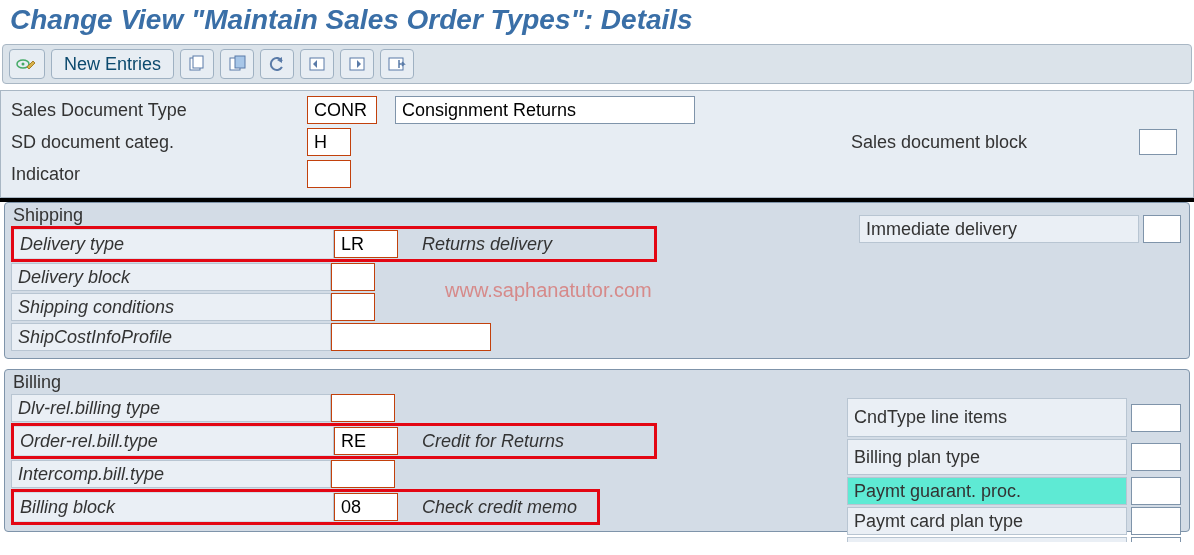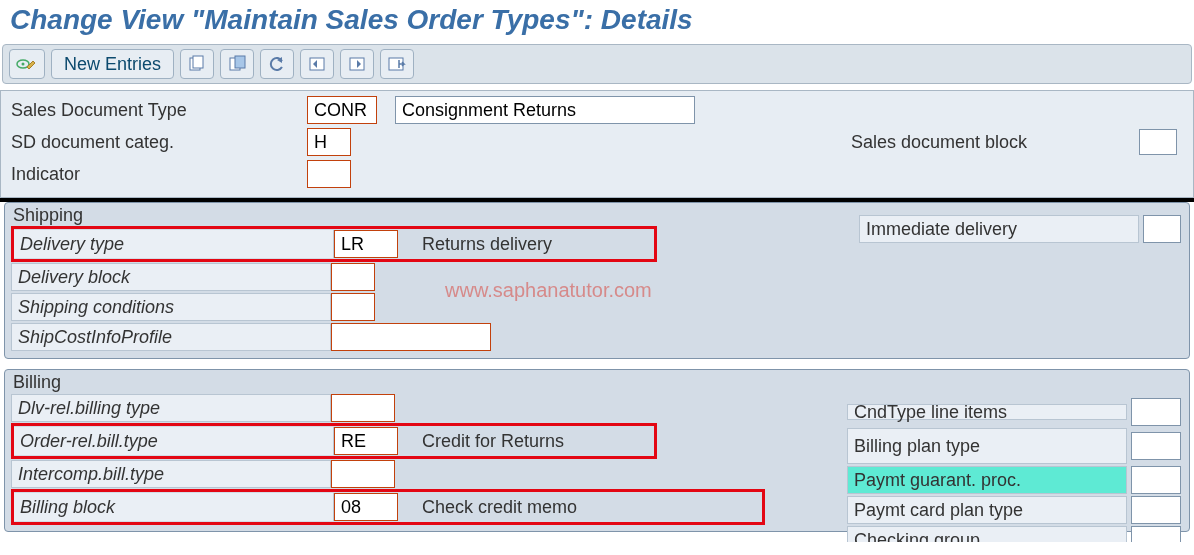--- a/index.html
+++ b/index.html
@@ -94,20 +94,21 @@
     border: 1px solid #7f94aa;
     background: #fff;
     padding: 0 6px;
     font-size: 18px;
     font-family: inherit;
   }
   .desc {
     margin-left: 18px;
     font-size: 18px;
     padding: 0 6px;
+    font-style: italic;
   }
   .rcol {
     position: absolute;
     right: 8px;
     display: flex;
     align-items: center;
   }
   .rcol .rlabel {
     width: 280px;
     background: #eaeff5;
@@ -307,31 +308,31 @@
     </div>
   </div>
 
   <div class="row">
     <div class="label-col">Intercomp.bill.type</div>
     <input class="input-short" value="" style="">
   </div>
 
   <div class="row" style="padding:0 6px;">
     <div class="red-box">
-      <div class="red-row" style="width:748px">
+      <div class="red-row" style="width:583px">
         <div class="label-col">Billing block</div>
         <input class="input-short" value="08" style="">
         <span class="desc">Check credit memo</span>
       </div>
     </div>
   </div>
 
   <div class="billing-right-stack">
     <div class="rr">
-      <div class="rlabel" style="width:280px;background:#eaeff5;border:1px solid #b8c5d2;padding:1px 6px;height:16px;display:flex;align-items:center">CndType line items</div>
+      <div class="rlabel" style="width:280px;background:#eaeff5;border:1px solid #b8c5d2;padding:1px 6px;height:39px;display:flex;align-items:center">CndType line items</div>
       <input class="rinput" style="width: 50px; height: 28px; border: 1px solid rgb(127, 148, 170); background: rgb(255, 255, 255); margin-left: 4px;">
     </div>
     <div class="rr">
       <div class="rlabel" style="width:280px;background:#eaeff5;border:1px solid #b8c5d2;padding:1px 6px;height:36px;display:flex;align-items:center">Billing plan type</div>
       <input class="rinput" style="width: 50px; height: 28px; border: 1px solid rgb(127, 148, 170); background: rgb(255, 255, 255); margin-left: 4px;">
     </div>
     <div class="rr">
       <div class="rlabel" style="width:280px;background:#5eead4;border:1px solid #b8c5d2;padding:1px 6px;height:28px;display:flex;align-items:center">Paymt guarant. proc.</div>
       <input class="rinput" style="width: 50px; height: 28px; border: 1px solid rgb(127, 148, 170); background: rgb(255, 255, 255); margin-left: 4px;">
     </div>

